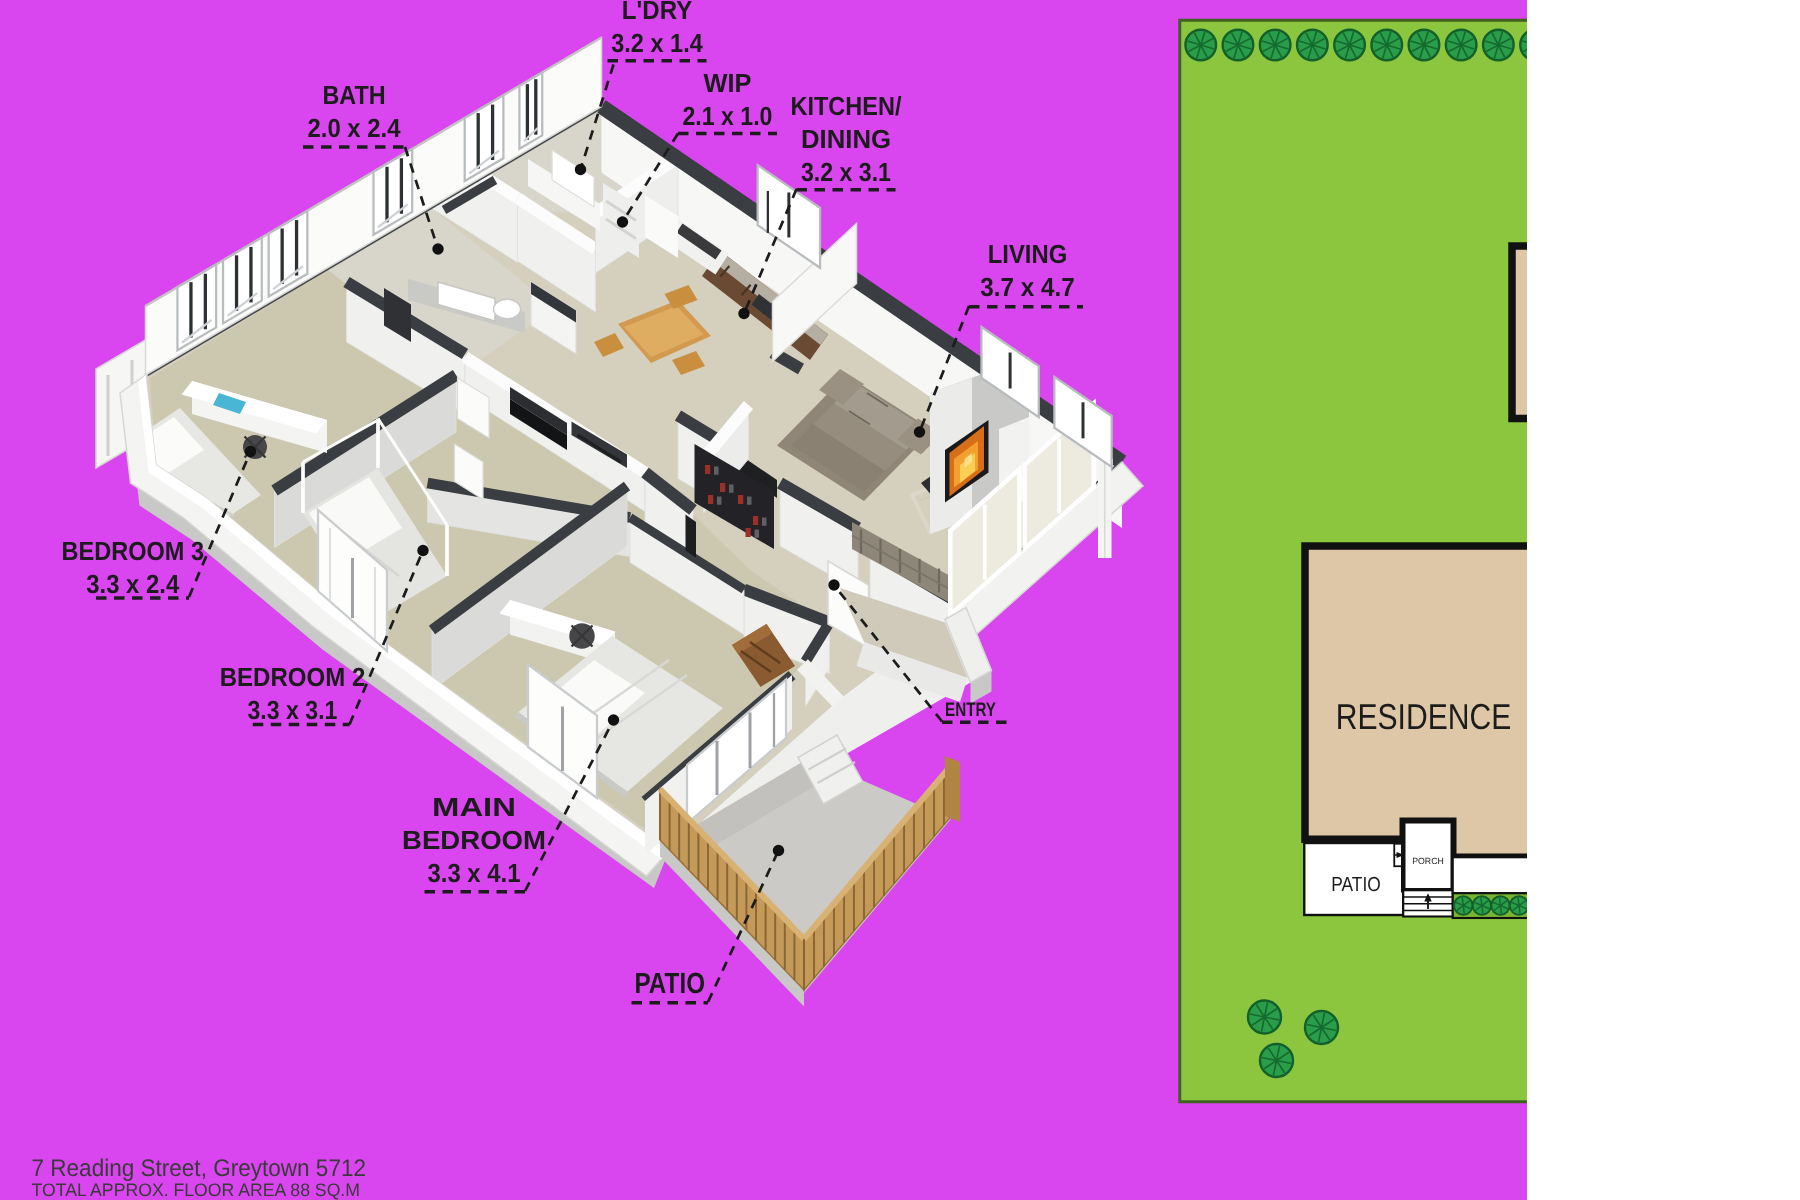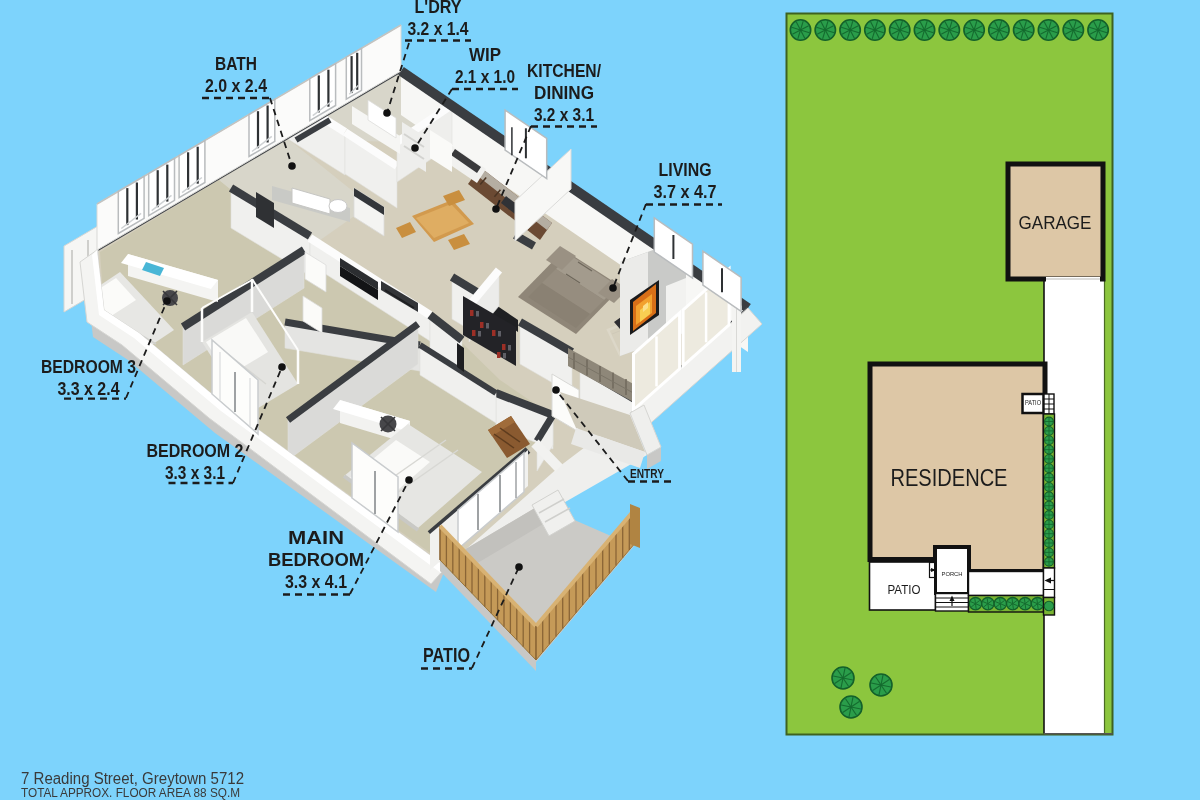--- a/index.html
+++ b/index.html
@@ -1,15 +1,15 @@
 <!DOCTYPE html>
 <html><head><meta charset="utf-8">
 <style>
 html,body{margin:0;padding:0;background:#ffffff;}
-#page{width:1200px;height:800px;position:relative;background:#7dd3fc;overflow:hidden;}
+#page{width:1018px;height:800px;position:relative;background:#d946ef;overflow:hidden;}
 svg{position:absolute;top:0;left:0;}
 text{font-family:"Liberation Sans",sans-serif;}
 </style></head>
 <body>
 <div id="page">
 <svg width="1200" height="800" viewBox="0 0 1200 800">
 
 <polygon points="97.0,250.0 104.0,310.0 139.0,333.0 226.0,406.0 446.0,567.0 436.0,592.0 215.0,433.0 128.0,360.0 93.0,337.0 86.0,277.0" fill="#c8c8c6"></polygon>
 
 <polygon points="401.0,71.0 748.0,308.0 630.0,413.0 647.0,455.0 560.0,505.0 446.0,567.0 226.0,406.0 139.0,333.0 104.0,310.0 97.0,250.0" fill="#efefed"></polygon>

